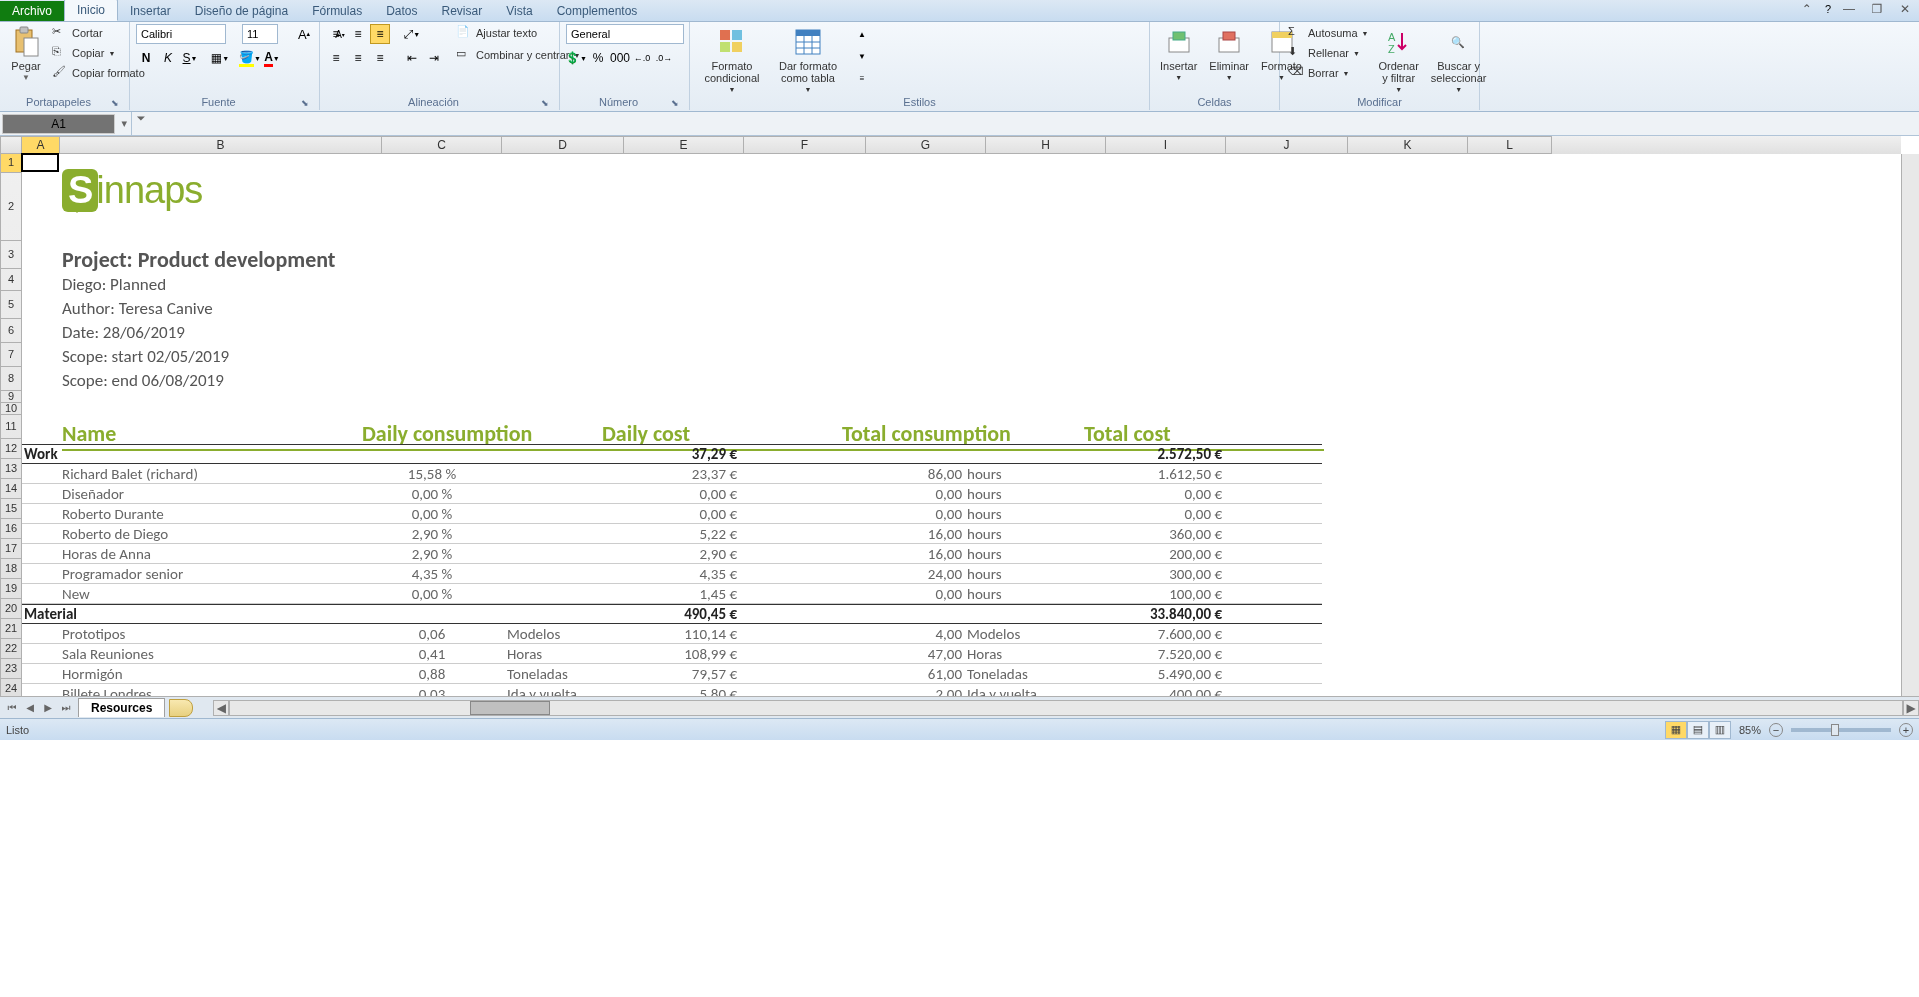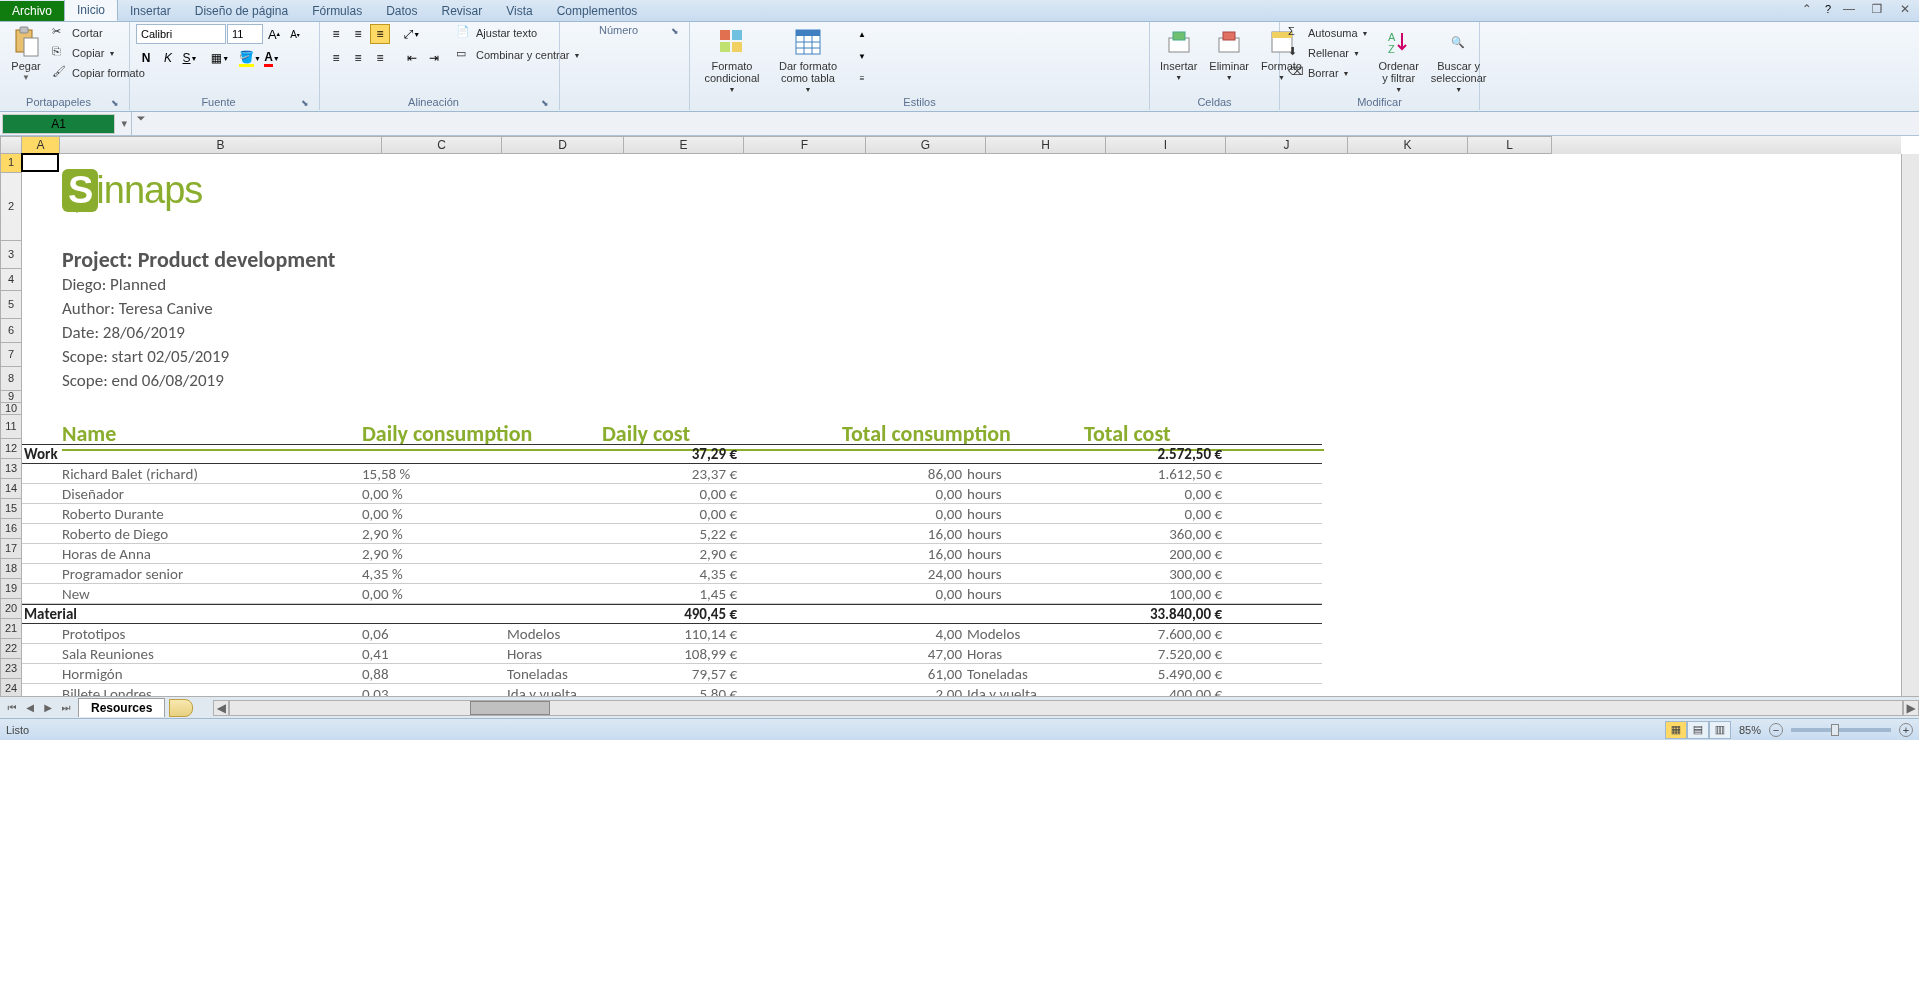--- a/index.html
+++ b/index.html
@@ -36,21 +36,21 @@
 .style-neutral { background:#ffeb9c; color:#9c5700; }
 .style-calc { background:#f2f2f2; color:#fa7d00; border:1px solid #7f7f7f; }
 .style-celda { background:#a5a5a5; color:#fff; border:1px solid #555; }
 .style-grid { display:grid; grid-template-columns: 1fr 1fr 1fr; gap:2px; }
 .dialog-launcher { width:12px; height:12px; font-size:9px; color:#5a7090; align-self:flex-end; cursor:pointer; margin-left:auto; }
 .group-bottom { display:flex; align-items:center; }
 
 
 .formula-bar { height: 24px; display:flex; border-bottom:1px solid #b0c4d8; background:#eef2f6; }
 .name-box { width: 132px; border-right:1px solid #b0c4d8; display:flex; align-items:center; }
-.name-box input { width:100%; height:20px; border:none; background:#15803d; font-size:12px; padding:0 6px; text-align:center; margin:2px; border:1px solid #ccc; }
+.name-box input { width:100%; height:20px; border:none; background:#737373; font-size:12px; padding:0 6px; text-align:center; margin:2px; border:1px solid #ccc; }
 .name-box .dd { width:16px; text-align:center; color:#666; }
 .fx-area { flex:1; display:flex; align-items:center; }
 .fx-area .fx { font-style:italic; color:#666; padding:0 8px; font-size:12px; }
 .fx-area input { flex:1; height:20px; border:none; background:#fff; font-size:12px; padding:0 4px; margin:2px 2px 2px 0; border:1px solid #ccc; }
 .expand-fx { width:18px; text-align:center; color:#666; cursor:pointer; }
 
 
 .grid-area { position:relative; height: 560px; overflow:hidden; }
 .corner { position:absolute; left:0; top:0; width:22px; height:18px; background:linear-gradient(#f0f0f0,#e0e0e0); border:1px solid #b0b0b0; }
 .col-headers { position:absolute; left:22px; top:0; right:18px; height:18px; display:flex; background:linear-gradient(#f0f0f0,#e0e0e0); }
@@ -69,21 +69,21 @@
 .logo { position:absolute; left:40px; top:15px; font-size:38px; font-weight:400; color:#8aad2e; font-family: Arial, sans-serif; letter-spacing:-1px; }
 .logo .s-box { display:inline-block; background:#8aad2e; color:#fff; border-radius:6px; padding:0 6px; margin-right:-2px; font-weight:bold; position:relative; }
 .logo .s-box::after { content:''; position:absolute; bottom:-6px; left:10px; border:5px solid transparent; border-top-color:#8aad2e; }
 .proj-title { position:absolute; left:40px; top:92px; font-size:22px; font-weight:600; color:#555; }
 .meta { position:absolute; left:40px; font-size:17px; color:#555; }
 .tbl-header { position:absolute; font-size:22px; font-weight:600; color:#8aad2e; border-bottom:2px solid #8aad2e; padding-bottom:2px; }
 .tbl-row { position:absolute; font-size:15px; color:#666; height:20px; display:flex; align-items:center; width:1300px; }
 .tbl-row.section { font-weight:700; color:#222; border-bottom:1px solid #333; border-top:1px solid #333; height:20px; }
 .tbl-row.data { border-bottom:1px solid #ccc; }
 .c-name { position:absolute; left:40px; }
-.c-dc { position:absolute; left:340px; width:140px; text-align:left; }
+.c-dc { position:absolute; left:340px; width:140px; text-align:center; }
 .c-dcu { position:absolute; left:485px; width:120px; text-align:left; }
 .c-cost { position:absolute; left:610px; width:105px; text-align:right; }
 .c-tc { position:absolute; left:830px; width:110px; text-align:right; }
 .c-tcu { position:absolute; left:945px; width:120px; text-align:left; }
 .c-total { position:absolute; left:1080px; width:120px; text-align:right; }
 .tbl-row.section .c-name { left:2px; }
 
 
 .sheet-tabs { height:22px; background:#e0e8f0; display:flex; align-items:center; border-top:1px solid #b0b0b0; font-size:12px; }
 .nav-btns { display:flex; padding:0 4px; gap:2px; }
@@ -154,21 +154,21 @@
       </div>
     </div>
     <div class="group-bottom">
         <div class="ribbon-group-label" style="flex:1;">Portapapeles</div>
         <div class="dialog-launcher">⬊</div>
       </div>
   </div>
 
   <div class="ribbon-group" style="width:190px;">
     <div class="ribbon-group-body" style="flex-direction:column; gap:4px;">
-      <div style="display:flex; gap:1px; align-items:center;">
+      <div style="display:flex; gap:16px; align-items:center;">
         <input class="font-name" value="Calibri" style="">
         <input class="font-size" value="11" style="">
         <div class="mini-btn" style="font-size:13px;">A<sup style="font-size:7px;">▴</sup></div>
         <div class="mini-btn" style="font-size:10px;">A<sup style="font-size:6px;">▾</sup></div>
       </div>
       <div style="display:flex; gap:2px;">
         <div class="mini-btn">
             <b>N</b>
           </div>
         <div class="mini-btn">
@@ -228,20 +228,32 @@
           </div>
       </div>
     </div>
     <div class="group-bottom">
         <div class="ribbon-group-label" style="flex:1;">Alineación</div>
         <div class="dialog-launcher">⬊</div>
       </div>
   </div>
 
   <div class="ribbon-group" style="width:130px;">
+    <div class="ribbon-group-body" style="flex-direction:column; gap:4px;">
+      <div style="display:flex;">
+          <input class="num-fmt" value="General" style="">
+        </div>
+      <div style="display:flex; gap:2px;">
+        <div class="mini-btn">💲<span style="font-size:7px;">▼</span></div>
+        <div class="mini-btn">%</div>
+        <div class="mini-btn">000</div>
+        <div class="mini-btn" style="font-size:9px;">←.0</div>
+        <div class="mini-btn" style="font-size:9px;">.0→</div>
+      </div>
+    </div>
     <div class="group-bottom">
         <div class="ribbon-group-label" style="flex:1;">Número</div>
         <div class="dialog-launcher">⬊</div>
       </div>
   </div>
 
   <div class="ribbon-group" style="width:460px;">
     <div class="ribbon-group-body">
       <div class="rg-big" style="width:72px;">
         <div class="ic">

